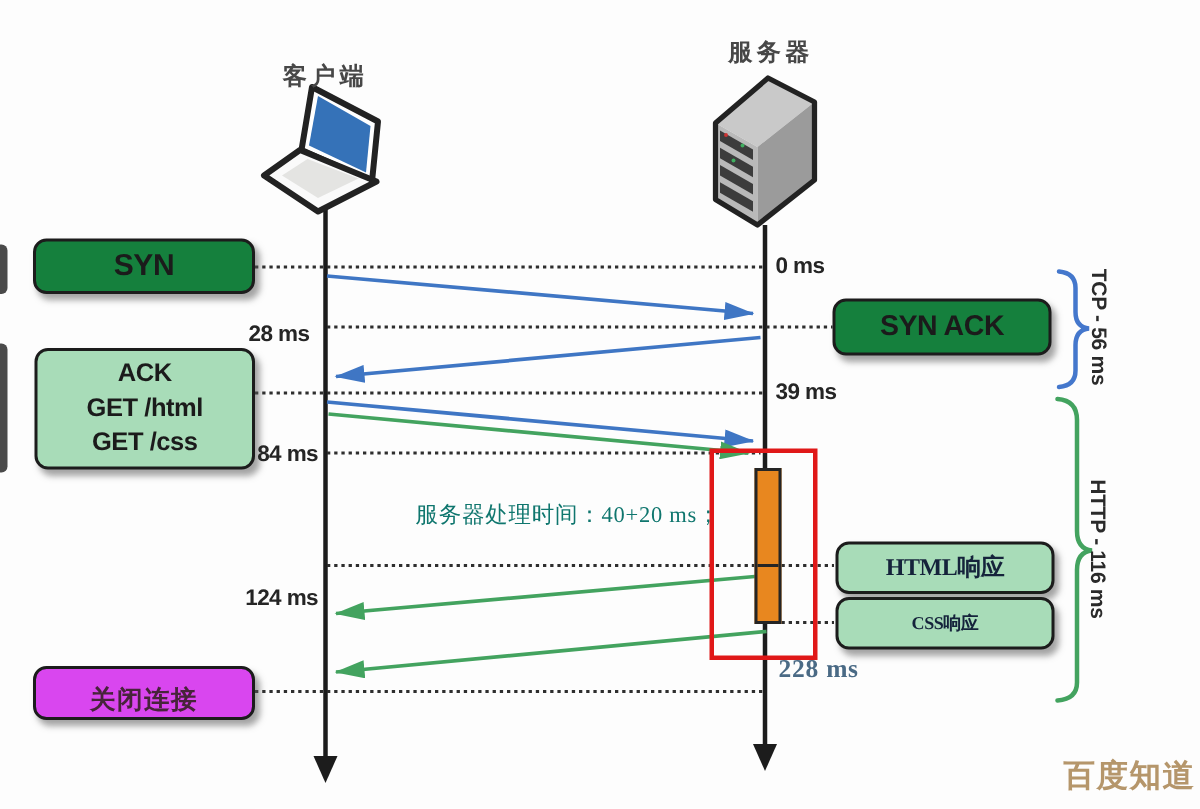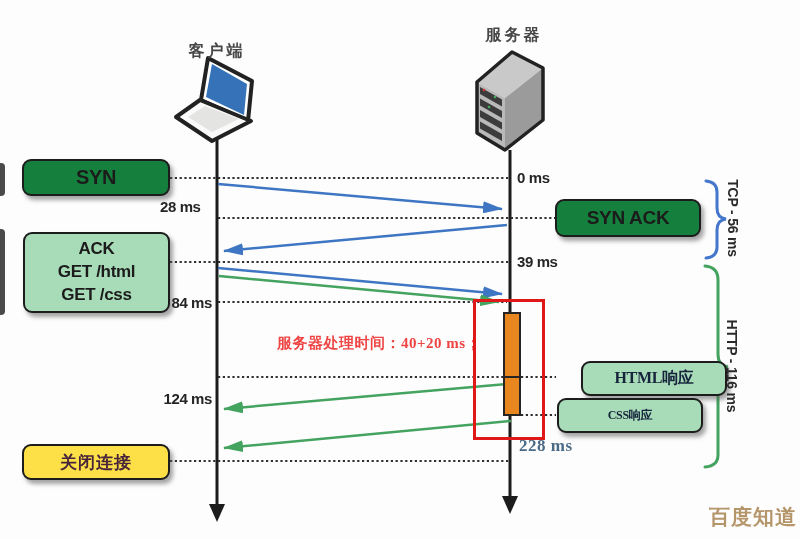--- a/index.html
+++ b/index.html
@@ -11,43 +11,43 @@
               letter-spacing:3px; text-align:center; width:90px; }
   #client-label { left:172px; top:25px;margin-top:16px; }
   #server-label { left:469px; top:25px; }
 
   .ebox { position:absolute; border:2.5px solid #1c1c1c; border-radius:9px;
           display:flex; flex-direction:column; align-items:center; justify-content:center;
           box-shadow:3px 4px 4px rgba(90,90,90,0.55); font-weight:bold; color:#1b1b1b;
           letter-spacing:-0.3px; }
   .blue  { background:#15803d; }
   .green { background:#a8dcb8; }
-  .pink  { background:#fde047; }
+  .pink  { background:#d946ef;justify-content:flex-end; }
 
   #box-syn      { left:22px;  top:159px; width:148px; height:37px; font-size:20px; }
   #box-ackget   { left:23px;  top:232px; width:147px; height:81px; font-size:17px; line-height:1.35; }
   #box-close    { left:22px;  top:444px; width:148px; height:36px; font-size:17px; color:#47243a; letter-spacing:1px; }
   #box-synack   { left:555px; top:199px; width:146px; height:38px; font-size:19px; }
   #box-htmlresp { left:557px; top:361px; width:146px; height:35px; font-size:16px;
-                  font-family:"Liberation Serif", serif; color:#15233b;margin-left:24px; }
+                  font-family:"Liberation Serif", serif; color:#15233b; }
   #box-cssresp  { left:557px; top:398px; width:146px; height:35px; font-size:12px;
                   font-family:"Liberation Serif", serif; color:#15233b; }
 
   .tlabel { position:absolute; font-size:15px; font-weight:bold; color:#252525; letter-spacing:-0.4px; }
   #t0   { left:517px; top:169px; }
-  #t28  { left:160px; top:198px; width:52px; text-align:left; }
+  #t28  { left:160px; top:214px; width:52px; text-align:center; }
   #t56  { left:517px; top:253px; }
   #t84  { left:160px; top:294px; width:52px; text-align:right; }
   #t124 { left:150px; top:390px; width:62px; text-align:right; }
   #t228 { left:519px; top:436px; font-family:Liberation Serif, serif; font-weight:600;
           color:#4a6a85; font-size:17px; letter-spacing:0.5px; }
 
   #proc-note { position:absolute; left:277px; top:334px; width:225px;
-               font-family:"Liberation Serif", serif; font-weight:700; font-size:15px;
-               color:#ef4444; letter-spacing:0.5px; }
+               font-family:"Liberation Serif", serif; font-weight:400; font-size:15px;
+               color:#0f766e; letter-spacing:0.5px; }
 
   .bracetext { position:absolute; font-weight:bold; font-size:14px; color:#2a2a2a;
                text-align:center; transform:rotate(90deg); transform-origin:center;
                letter-spacing:-0.2px; white-space:nowrap; }
   #tcp-brace-label  { left:694px; top:210px; width:78px; }
   #http-brace-label { left:684px; top:358px; width:96px; }
 
   #proc-bar { position:absolute; left:503px; top:312px; width:18px; height:104px;
               background:#e8871f; border:2px solid #252525; }
   #proc-bar-divider { position:absolute; left:0; top:62px; width:100%; height:2px; background:#252525; }

